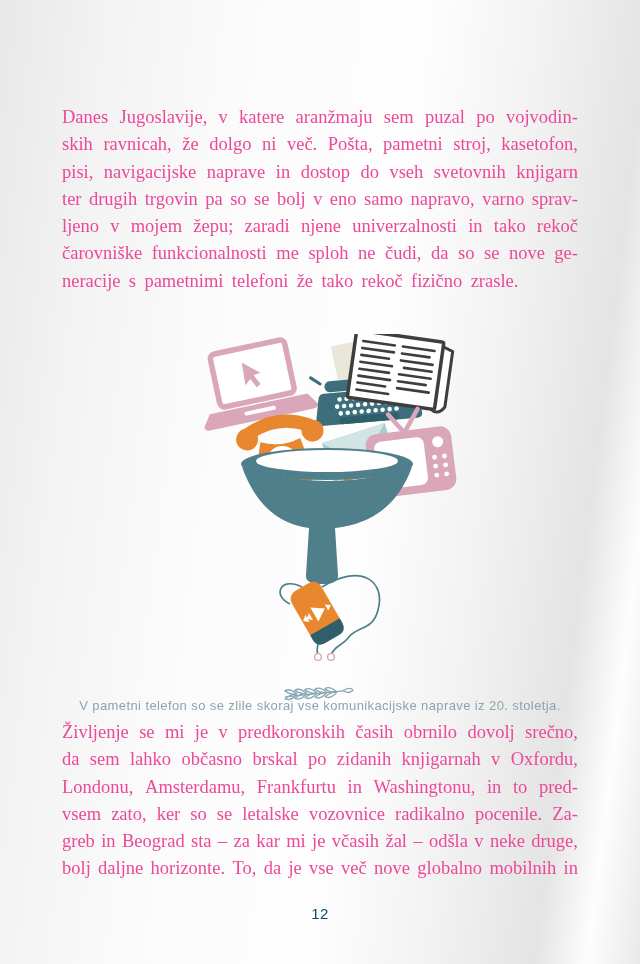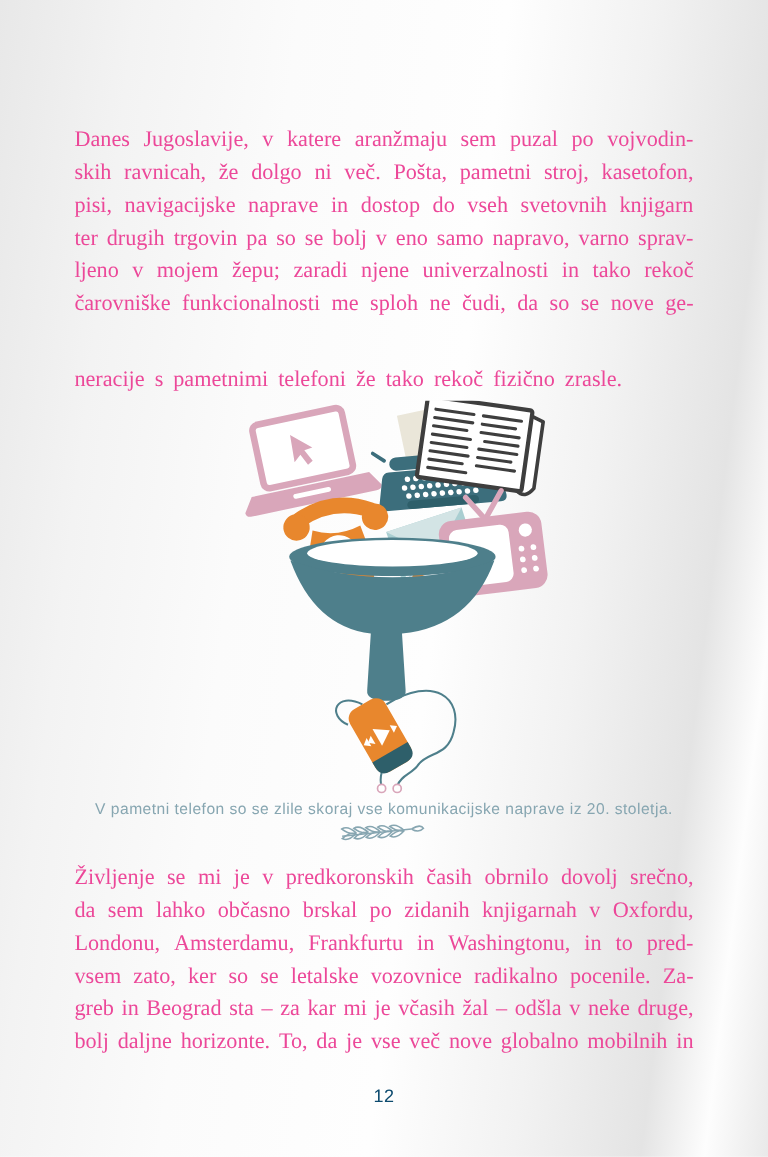--- a/index.html
+++ b/index.html
@@ -13,24 +13,24 @@
     position:absolute;left:62px;width:516px;
     font-size:18.5px;color:#ec4899;
   }
   .para.p1{top:104px;}
   .para.p2{top:719px;}
   .tline{
     display:flex;justify-content:space-between;
     height:27.3px;line-height:27.3px;overflow:hidden;
   }
   .tline span{white-space:pre;}
-  .para.last-left .tline.last{justify-content:flex-start;gap:0.45em;margin-top:36px;}
+  .para.last-left .tline.last{justify-content:flex-start;gap:0.45em;}
   .illu{position:absolute;left:182px;top:334px;width:280px;height:330px;}
   .caption{
-    position:absolute;left:0;top:666px;width:640px;text-align:center;
+    position:absolute;left:0;top:698px;width:640px;text-align:center;
     font-family:"Liberation Sans", sans-serif;
     font-size:13px;letter-spacing:0.4px;color:#87a6b1;white-space:nowrap;
   }
   .divider{position:absolute;left:0;top:684px;width:640px;display:flex;justify-content:center;}
   .pagenum{
     position:absolute;left:0;top:905px;width:640px;text-align:center;
     font-family:"Liberation Sans", sans-serif;
     font-size:15px;letter-spacing:0.5px;color:#0c4a6e;
   }
 </style>

